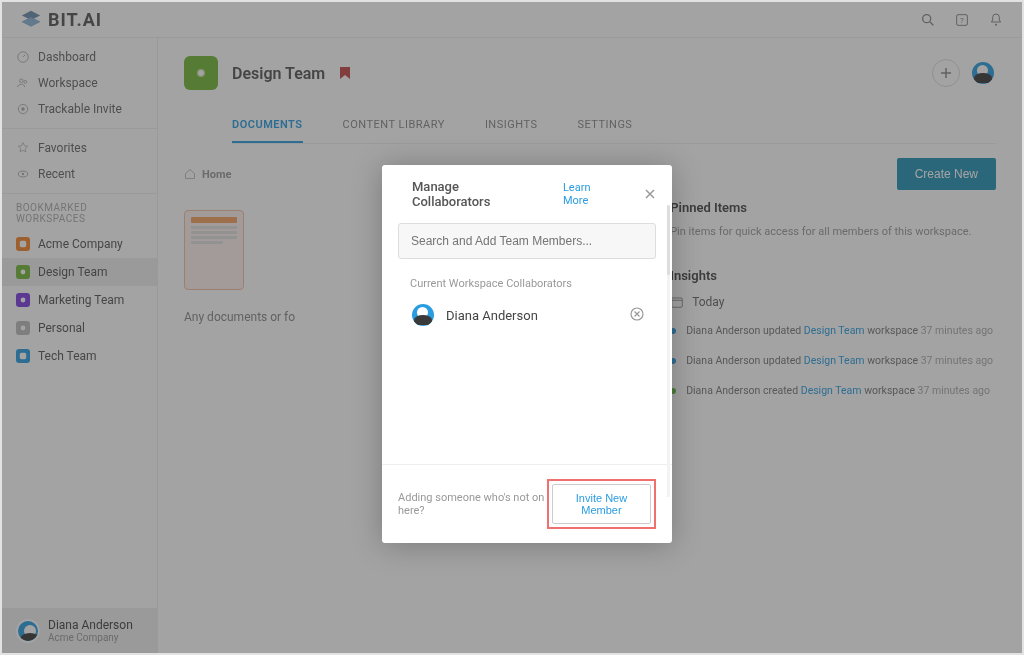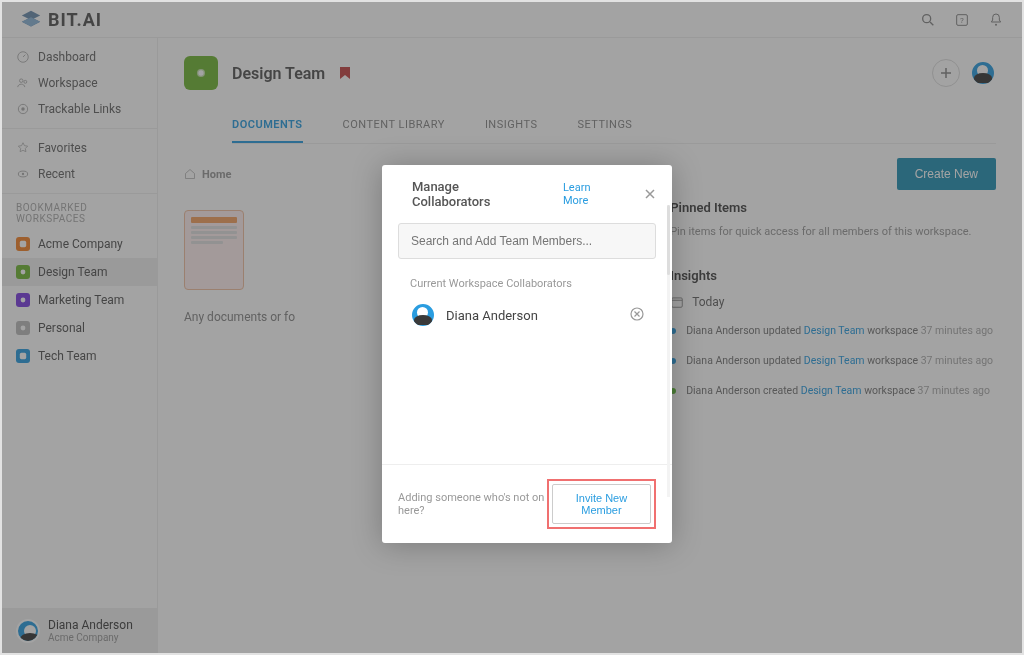--- a/index.html
+++ b/index.html
@@ -202,21 +202,21 @@
               <circle cx="16" cy="10" r="2.5" fill="none" stroke="currentColor" stroke-width="1.5"></circle>
               <path d="M3 19c0-3 3-5 6-5s6 2 6 5" fill="none" stroke="currentColor" stroke-width="1.5"></path>
             </svg>
           <span>Workspace</span>
         </div>
         <div class="side-item">
           <svg viewBox="0 0 24 24">
               <circle cx="12" cy="12" r="8" fill="none" stroke="currentColor" stroke-width="1.5"></circle>
               <circle cx="12" cy="12" r="3" fill="currentColor"></circle>
             </svg>
-          <span>Trackable Links</span>
+          <span>Trackable Invite</span>
         </div>
       </div>
       <div class="side-group" style="border-bottom:1px solid #efefef;">
         <div class="side-item">
           <svg viewBox="0 0 24 24">
               <path d="M12 3l2.5 5 5.5.8-4 4 1 5.5L12 16l-5 2.3 1-5.5-4-4 5.5-.8z" fill="none" stroke="currentColor" stroke-width="1.3"></path>
             </svg>
           <span>Favorites</span>
         </div>
         <div class="side-item">

